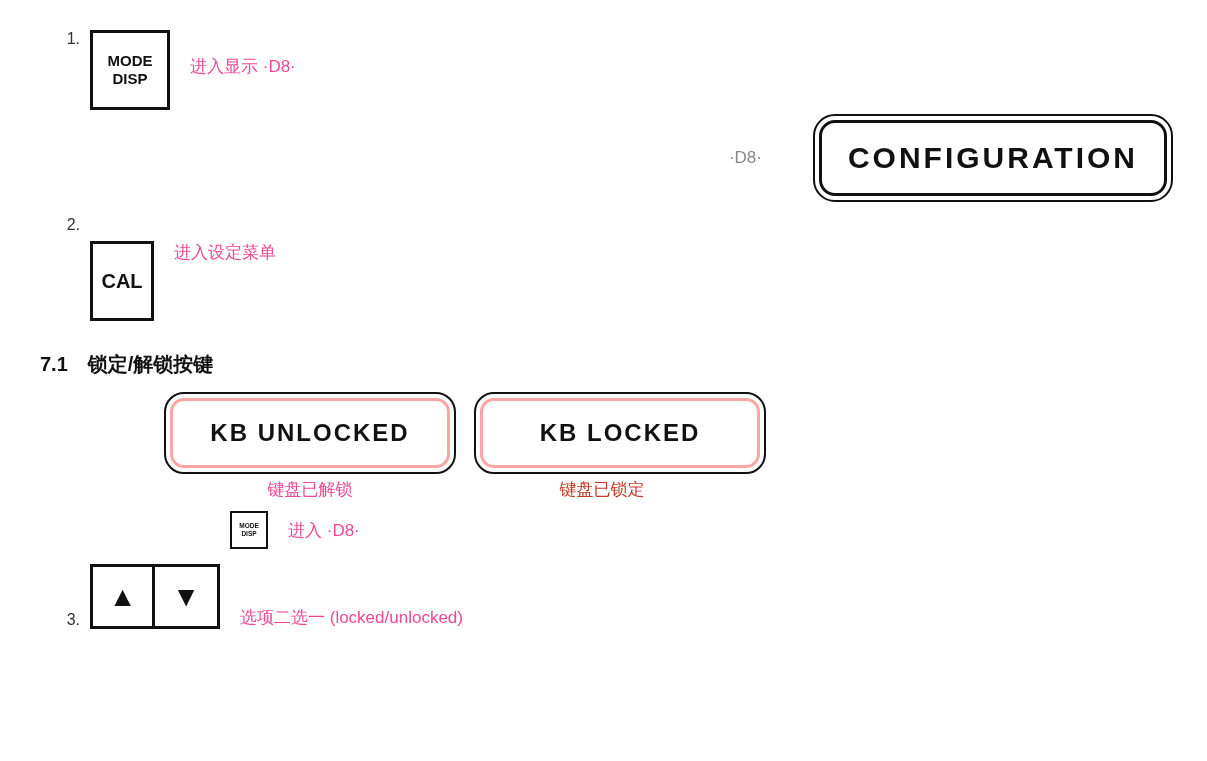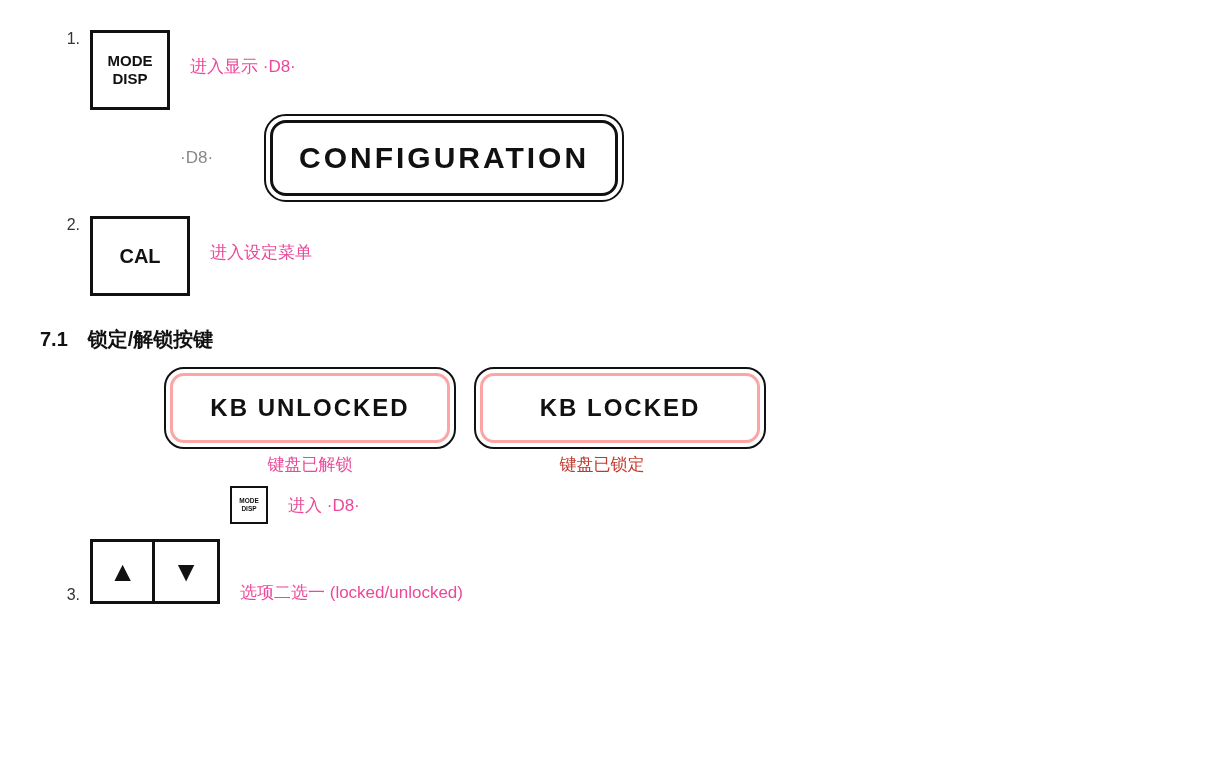--- a/index.html
+++ b/index.html
@@ -38,31 +38,32 @@
       font-size: 15px;
       font-weight: bold;
       color: #111;
       flex-shrink: 0;
       background: #fff;
       line-height: 1.2;
     }
 
     
     .btn-cal-large {
-      width: 100px;
+      width: 64px;
       height: 80px;
       border: 3px solid #111;
       display: flex;
       align-items: center;
       justify-content: center;
       font-size: 20px;
       font-weight: bold;
       color: #111;
       flex-shrink: 0;
       background: #fff;
+      margin-top: 25px;
     }
 
     
     .btn-arrow-group {
       display: flex;
       gap: 0;
       flex-shrink: 0;
     }
 
     .btn-arrow {
@@ -119,20 +120,21 @@
       font-size: 17px;
       color: #c0392b;
       margin-left: 0;
     }
 
     
     .d8-display-row {
       display: flex;
       align-items: center;
       margin: 10px 0 20px 60px;
+      justify-content: flex-end;
     }
 
     .d8-inline-label {
       font-size: 17px;
       color: #888;
       margin-right: 30px;
       flex-shrink: 0;
       min-width: 60px;
     }
 

